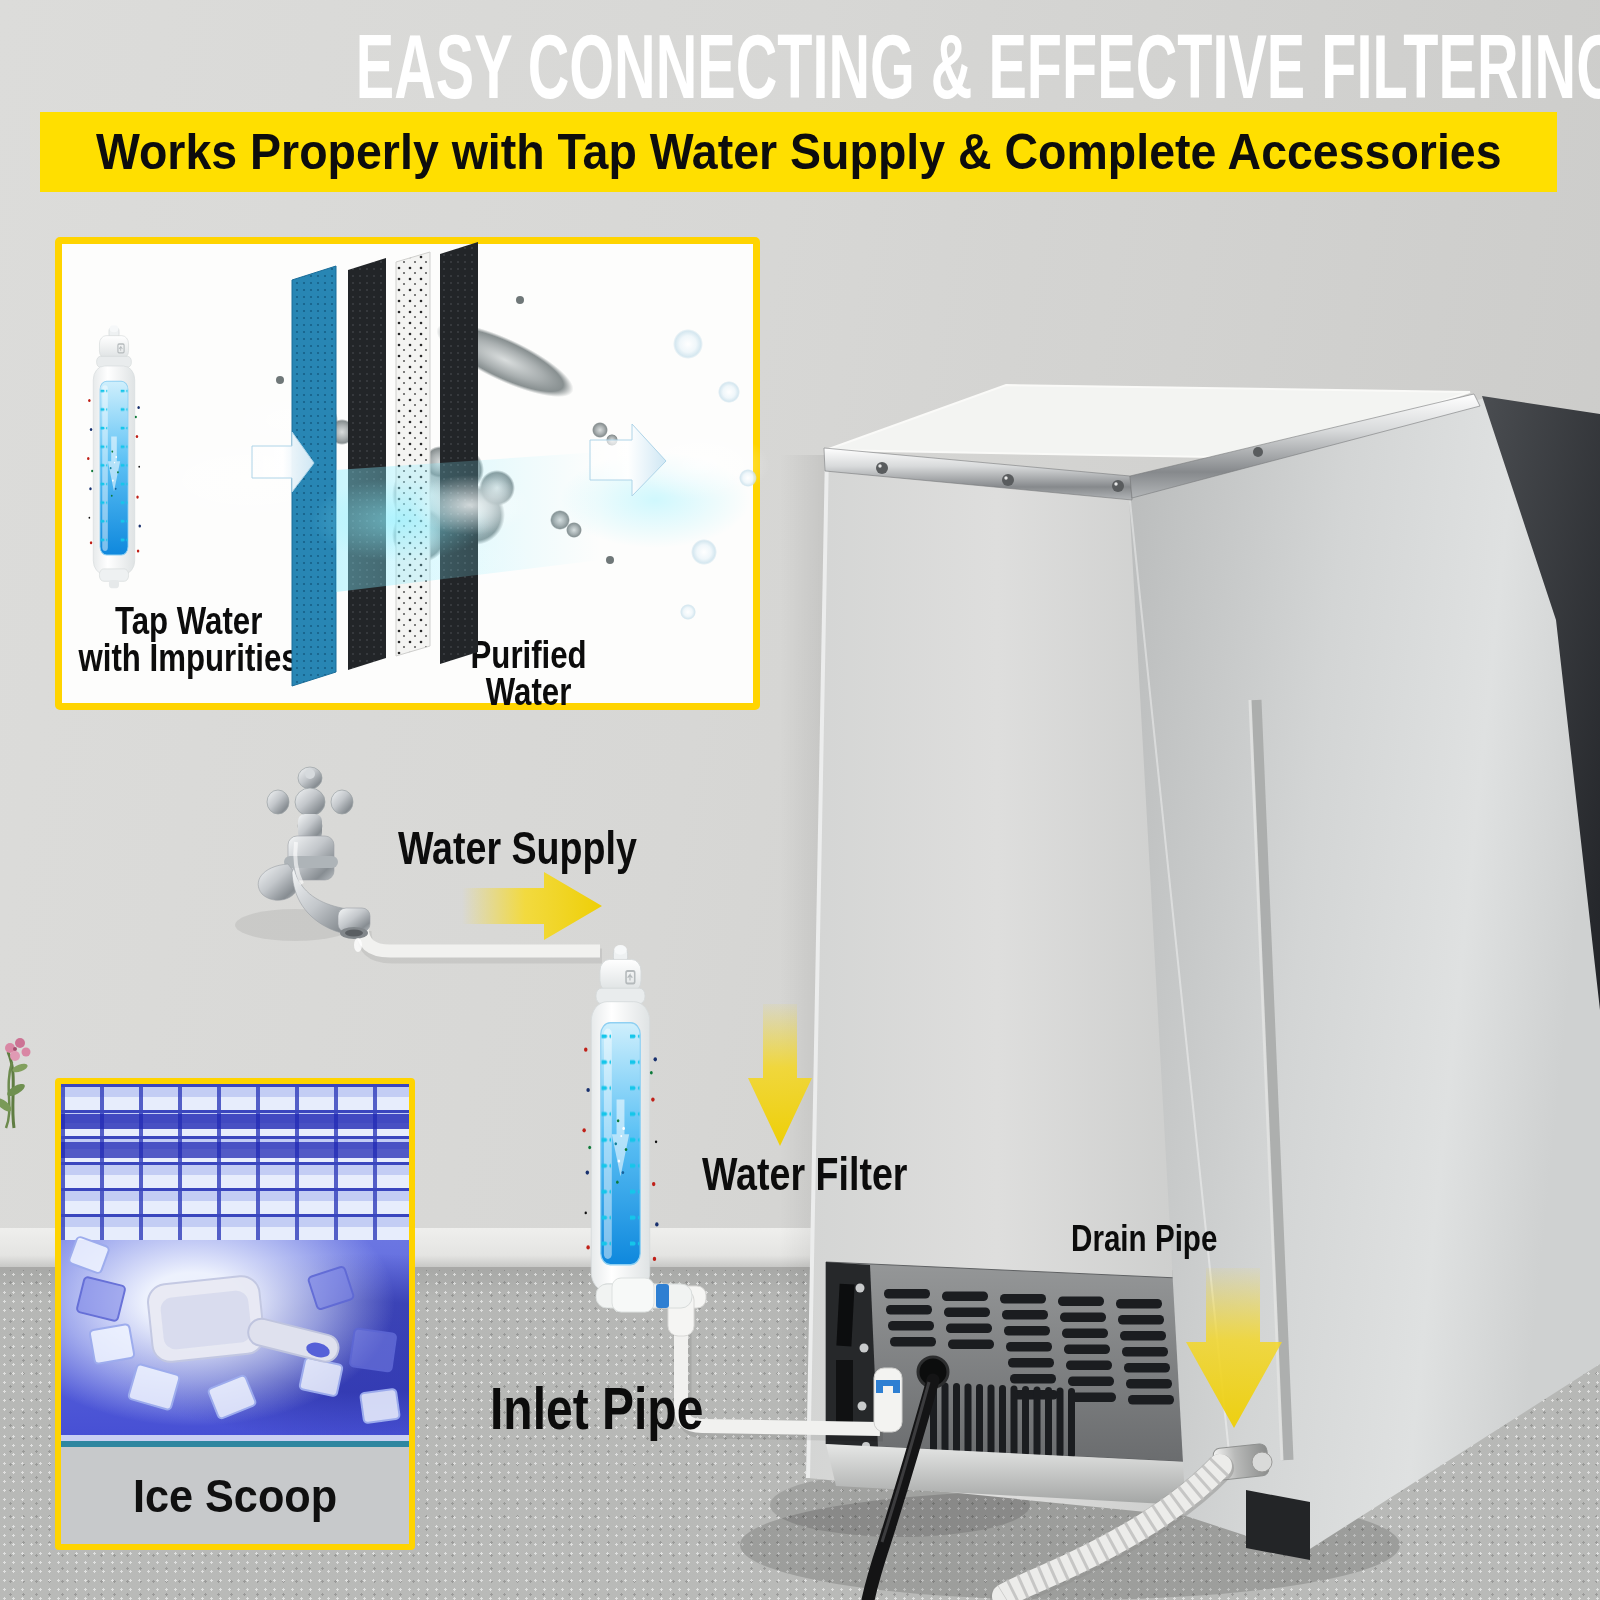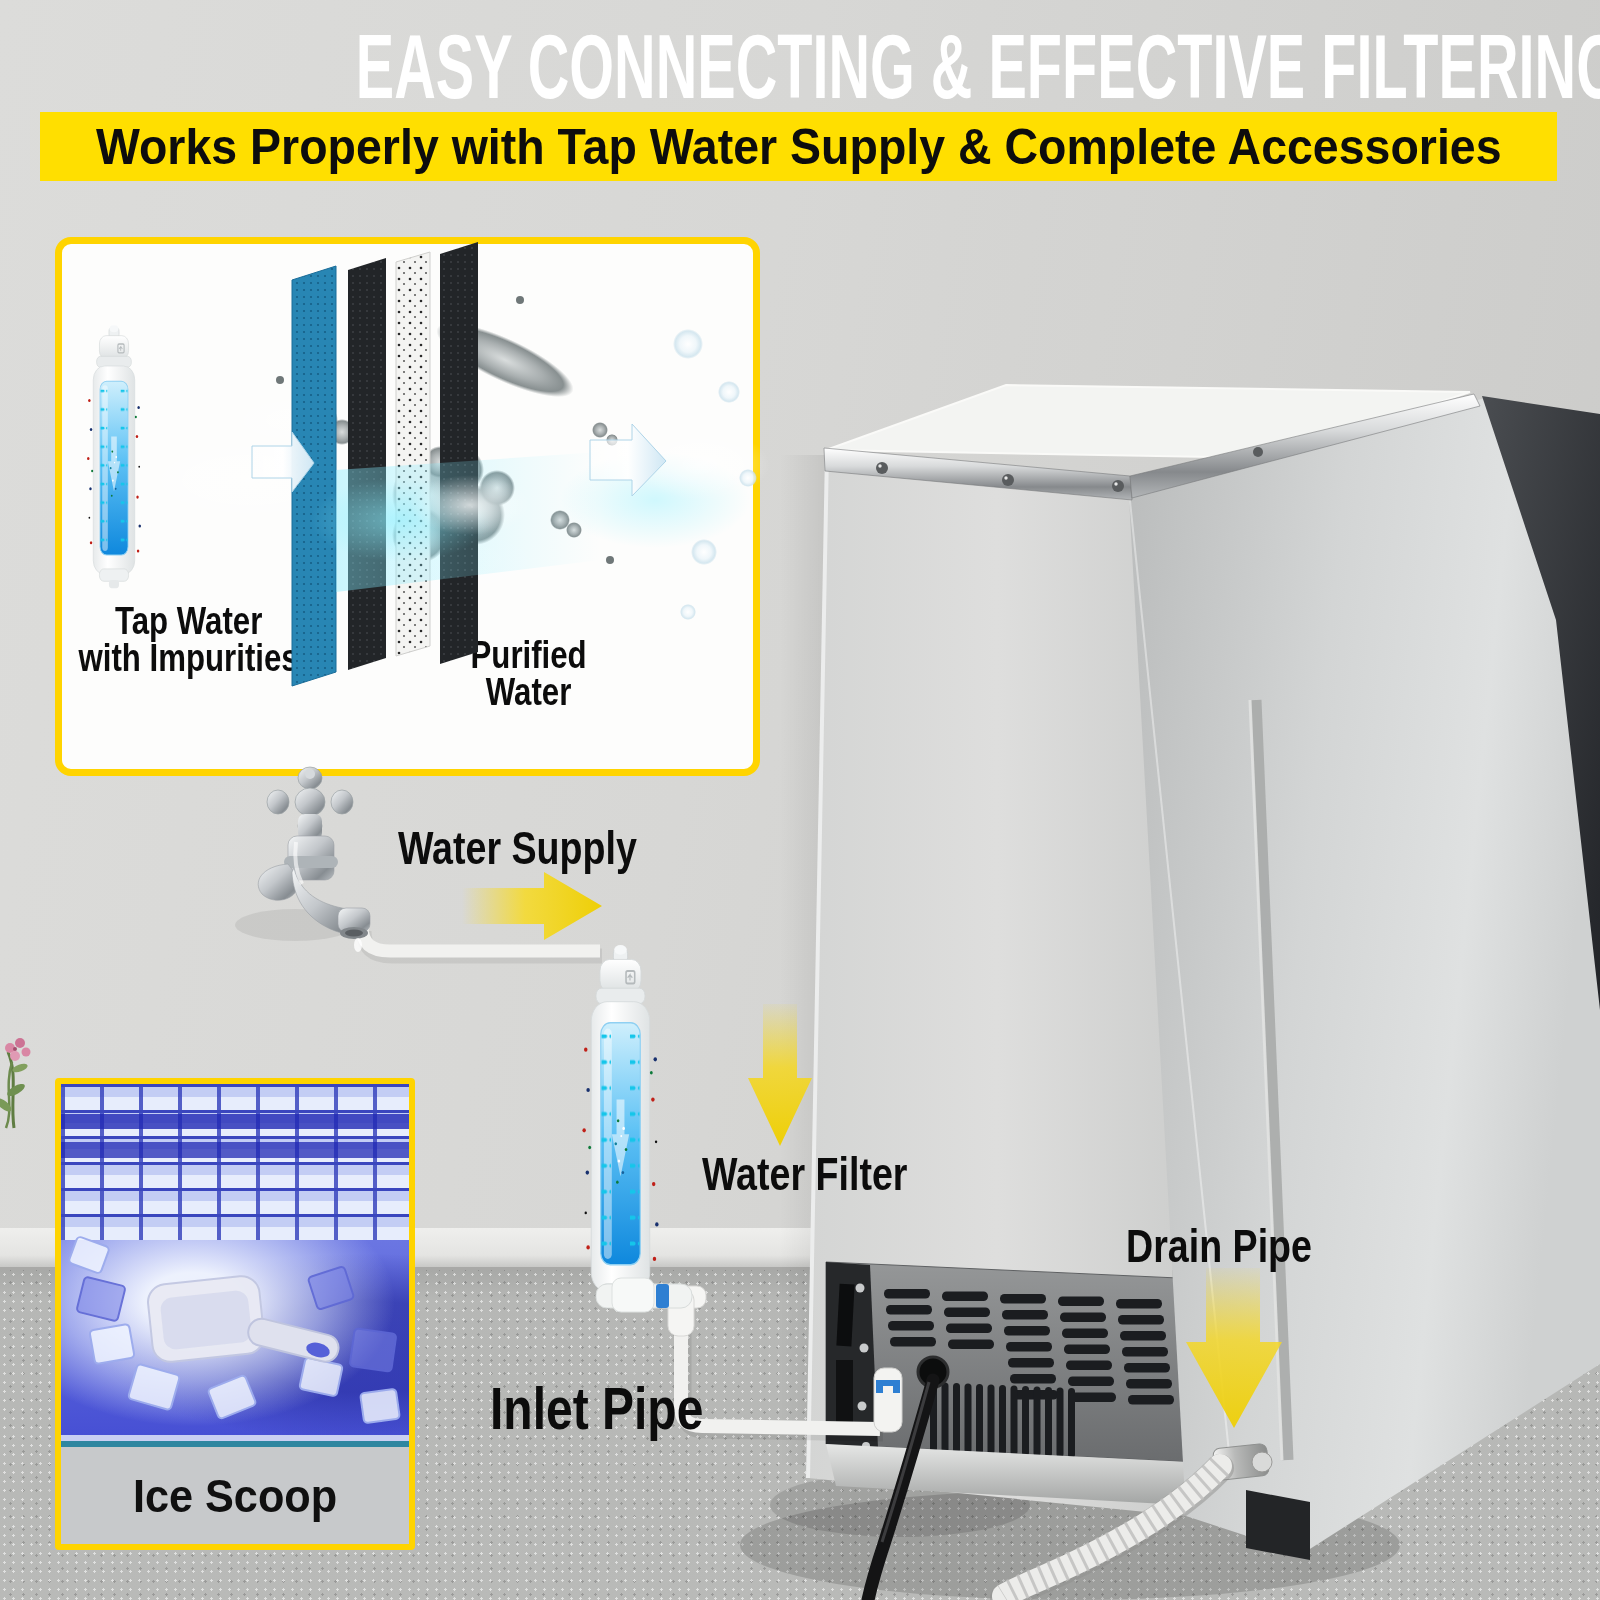--- a/index.html
+++ b/index.html
@@ -18,27 +18,27 @@
       radial-gradient(rgba(255,255,255,.55) 1px,transparent 1.3px),
       radial-gradient(rgba(60,60,60,.25) 1px,transparent 1.2px),
       linear-gradient(180deg,#a8a9a7 0,#b6b7b5 30px,#b9bab8 100%),
       linear-gradient(90deg,#aeafad,#c2c3c1);
     background-size:9px 9px,13px 13px,100% 100%,100% 100%;
     background-position:0 0,4px 6px,0 0,0 0;}
   
   .title{left:0;top:16px;width:1600px;text-align:center;white-space:nowrap;color:#ffffff;}
   .title>span{display:inline-block;font-size:90px;font-weight:bold;letter-spacing:0px;
     transform:scaleX(.64);transform-origin:50% 50%;}
-  .banner{left:40px;top:112px;width:1517px;height:69px;background:#FFDF00;
+  .banner{left:40px;top:112px;width:1517px;height:80px;background:#FFDF00;
     display:flex;align-items:center;justify-content:center;white-space:nowrap;color:#0d0d0d;}
   .banner>span{display:inline-block;font-size:50px;font-weight:bold;
     transform:scaleX(.93);transform-origin:50% 50%;}
   
-  .filter-box{left:55px;top:237px;width:705px;height:539px;background:#fdfdfc;
-    border:7px solid #ffd400;border-radius:16px;text-decoration:underline;}
+  .filter-box{left:55px;top:237px;width:705px;height:473px;background:#fdfdfc;
+    border:7px solid #ffd400;border-radius:5px;text-decoration:underline;}
   .ice-box{left:55px;top:1078px;width:360px;height:472px;background:#bef264;
     border:6px solid #ffd400;border-radius:4px;overflow:hidden;}
   .ice-photo{left:0;top:0;width:348px;height:363px;}
   .ice-tray{left:0;top:0;width:348px;height:156px;
     background:
       repeating-linear-gradient(90deg,rgba(58,70,190,.85) 0 4px,rgba(0,0,0,0) 4px 39px),
       repeating-linear-gradient(180deg,#3a46be 0 3px,#c3cdf4 3px 13px,#e7edfc 13px 26px);}
   .ice-band1{left:0;top:30px;width:348px;height:15px;background:rgba(32,40,180,.8);}
   .ice-band2{left:0;top:58px;width:348px;height:16px;background:rgba(32,40,180,.75);}
   .ice-pile{left:0;top:156px;width:348px;height:195px;
@@ -52,21 +52,21 @@
     display:flex;align-items:center;justify-content:center;color:#101010;}
   .ice-caption>span{display:inline-block;font-size:47px;font-weight:bold;transform:scaleX(.92);}
   .cube{position:absolute;background:rgba(240,245,255,.85);border:2px solid rgba(150,165,235,.9);border-radius:5px;}
   .cube.dk{background:rgba(120,130,230,.55);border-color:rgba(90,100,210,.8);}
   
   .lbl{color:#0c0c0c;font-weight:bold;white-space:nowrap;}
   .lbl>span{display:inline-block;transform:scaleX(.8);transform-origin:0 50%;}
   .lbl-supply{left:398px;top:820px;font-size:47px;}
   .lbl-filter{left:666px;top:1146px;font-size:47px;margin-left:36px;}
   .lbl-inlet{left:490px;top:1374px;font-size:60px;}
-  .lbl-drain{left:1126px;top:1218px;font-size:47px;}
+  .lbl-drain{left:1071px;top:1218px;font-size:37px;}
   .boxlbl{width:300px;text-align:center;color:#0c0c0c;font-weight:bold;
     font-size:39px;line-height:37px;}
   .boxlbl>span{display:inline-block;transform:scaleX(.8);transform-origin:50% 50%;}
   .lbl-tap{left:-23px;top:358px;}
   .lbl-pure{left:317px;top:358px;margin-top:34px;}
   .art{position:absolute;left:0;top:0;pointer-events:none;}
 </style>
 </head>
 <body>
 

